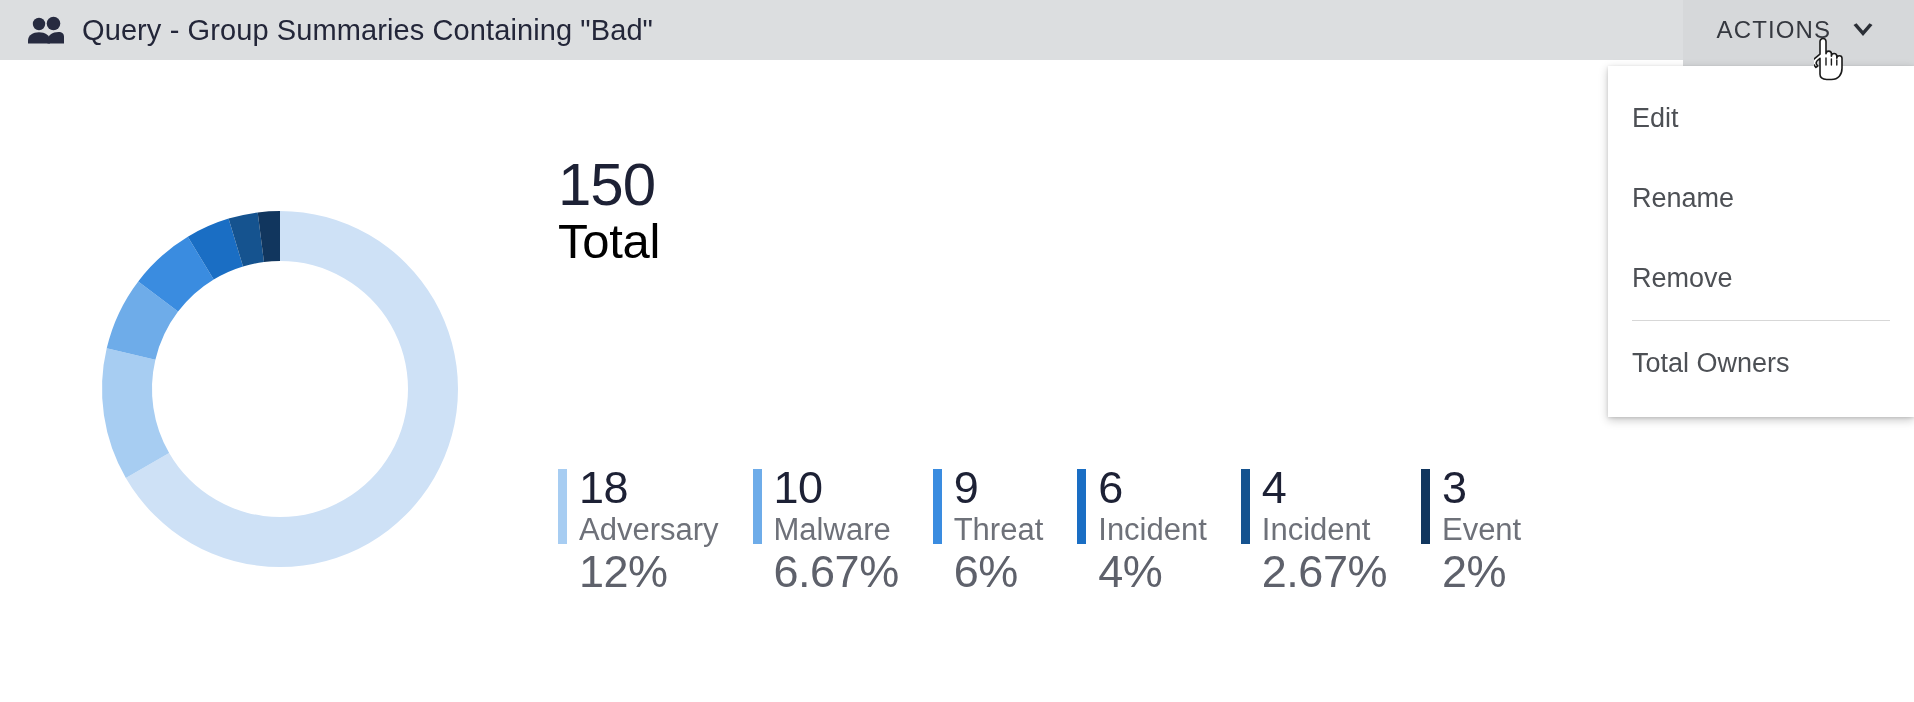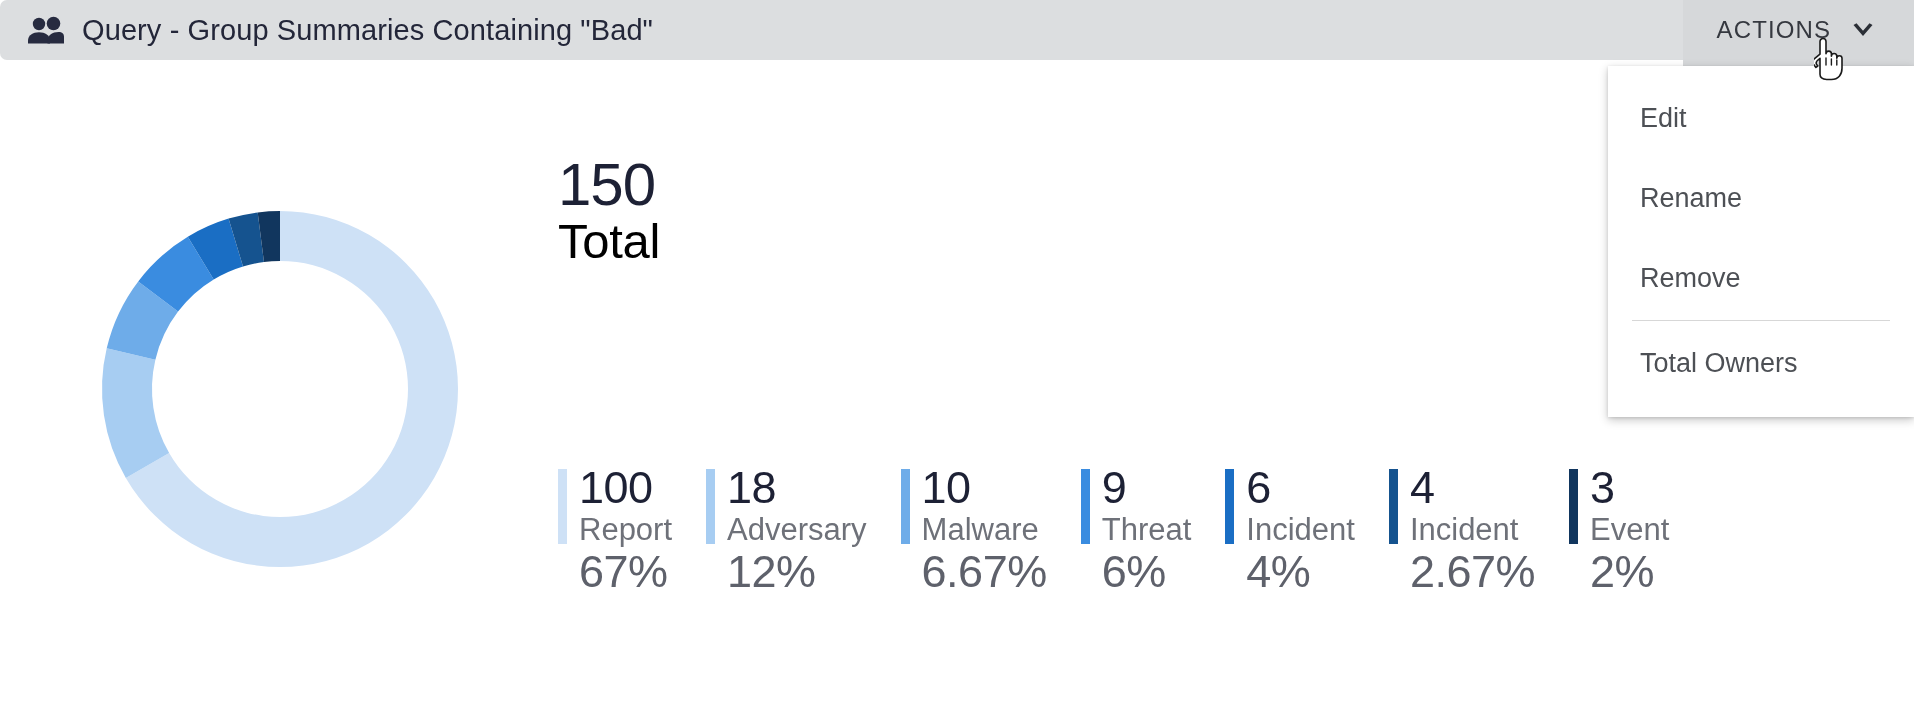--- a/index.html
+++ b/index.html
@@ -20,21 +20,20 @@
   
   .header {
     position: absolute;
     top: 0; left: 0;
     width: 1914px;
     height: 60px;
     background: #dcdee0;
     display: flex;
     align-items: center;
     box-sizing: border-box;
-    border-radius: 7px;
   }
   .header-left {
     display: flex;
     align-items: center;
     padding-left: 26px;
     flex: 1 1 auto;
     min-width: 0;
   }
   .people-icon {
     width: 40px;
@@ -84,21 +83,21 @@
     background: #ffffff;
     box-shadow: 0 3px 9px rgba(0,0,0,0.22), 0 1px 3px rgba(0,0,0,0.12);
     padding: 12px 0 14px 0;
     box-sizing: border-box;
     z-index: 40;
   }
   .menu-item {
     height: 80px;
     display: flex;
     align-items: center;
-    padding-left: 32px;
+    padding-left: 24px;
     font-size: 27px;
     color: #4d5055;
     cursor: pointer;
     box-sizing: border-box;
     white-space: nowrap;
   }
   .menu-divider {
     height: 1px;
     background: #d7d7d7;
     margin: 2px 24px 2px 24px;
@@ -262,28 +261,20 @@
       </svg>
   </div>
 
   <div class="summary">
     <div class="total-number">150</div>
     <div class="total-label">Total</div>
   </div>
 
   <div class="stats-row" id="stats-row">
       <div class="stat">
-        <span class="stat-bar" style="background: rgb(206, 225, 246);"></span>
-        <span class="stat-text">
-          <div class="stat-count">100</div>
-          <div class="stat-label">Report</div>
-          <div class="stat-pct">67%</div>
-        </span>
-      </div>
-      <div class="stat">
         <span class="stat-bar" style="background: rgb(167, 205, 242);"></span>
         <span class="stat-text">
           <div class="stat-count">18</div>
           <div class="stat-label">Adversary</div>
           <div class="stat-pct">12%</div>
         </span>
       </div>
       <div class="stat">
         <span class="stat-bar" style="background: rgb(110, 172, 233);"></span>
         <span class="stat-text">

